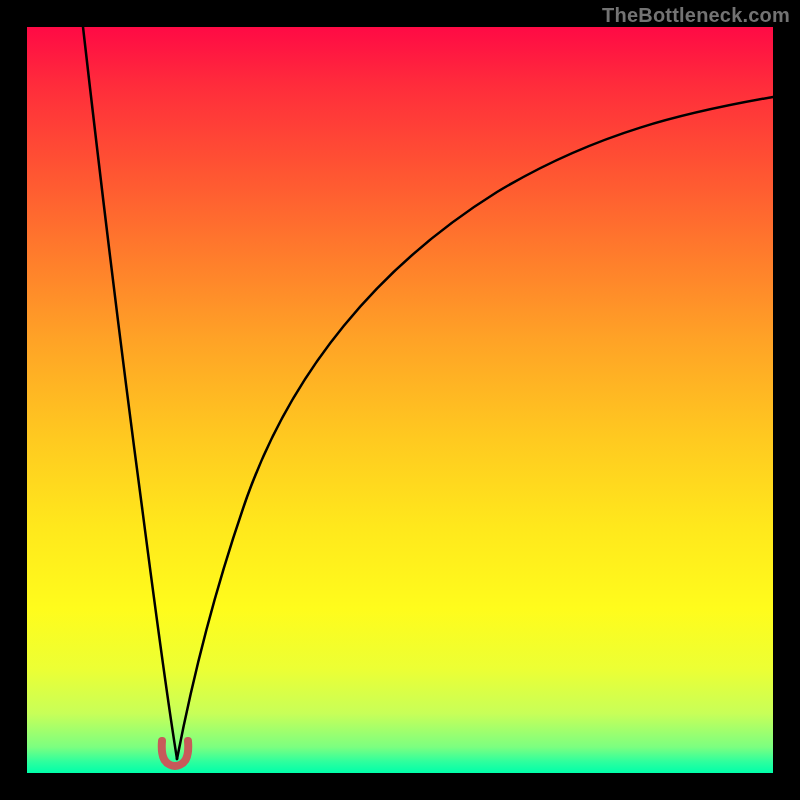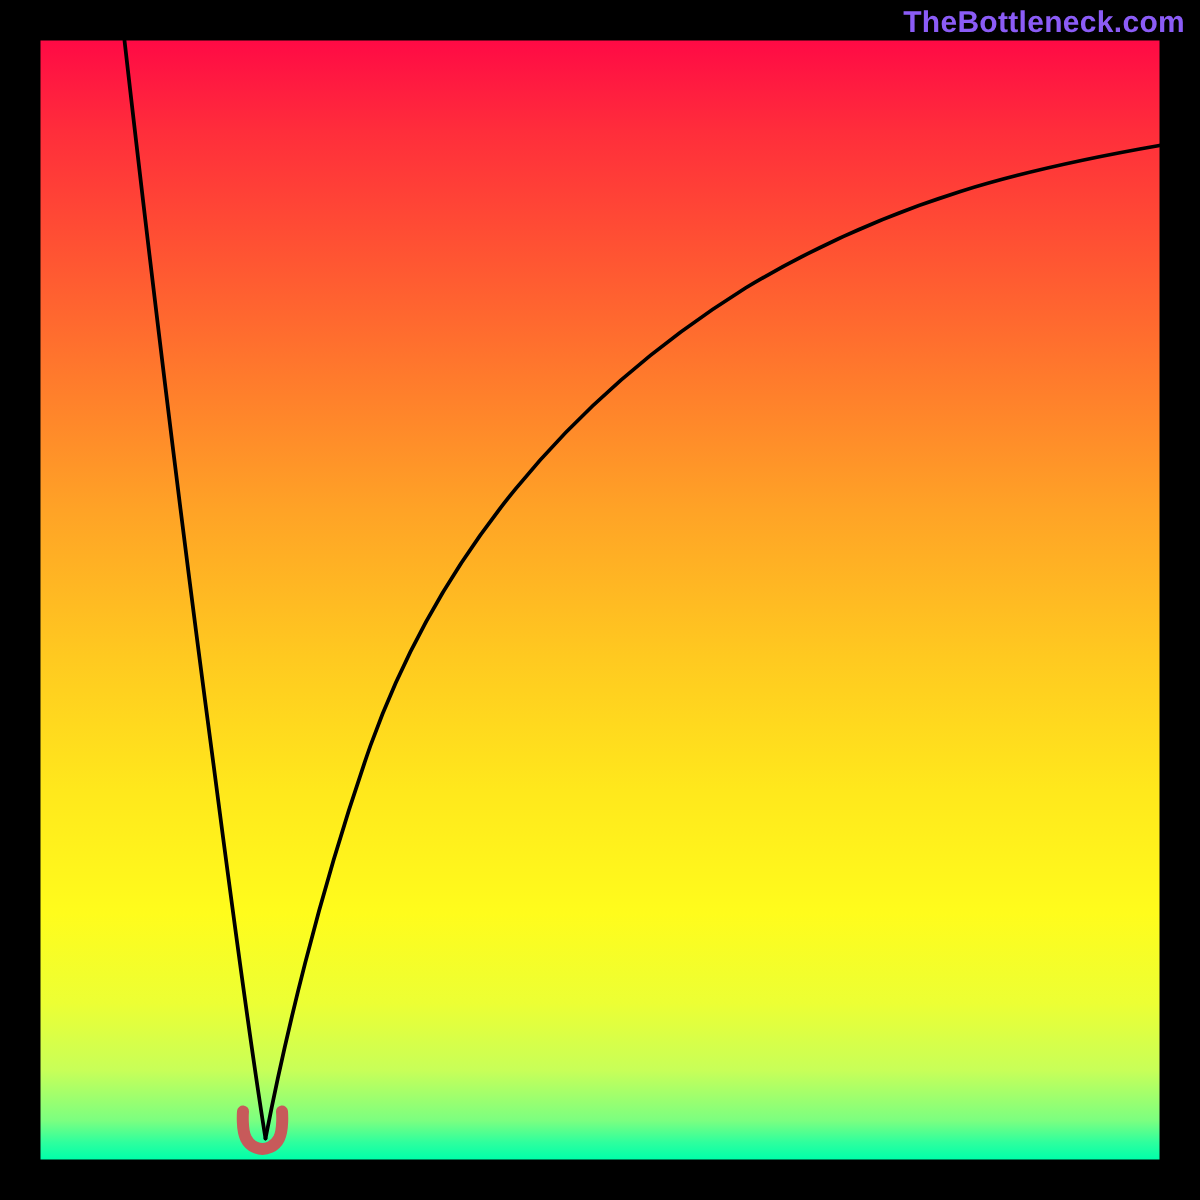--- a/index.html
+++ b/index.html
@@ -32,21 +32,21 @@
       #00ffaa 100%
     );
   }
   .watermark {
     position: absolute;
     top: 4px;
     right: 10px;
     font-family: Arial, Helvetica, sans-serif;
     font-size: 20px;
     font-weight: bold;
-    color: #8b5cf6;
+    color: #737373;
     letter-spacing: 0.2px;
     z-index: 5;
   }
   svg.curves {
     position: absolute;
     left: 0; top: 0;
     width: 746px; height: 746px;
     overflow: visible;
   }
   .marker {

